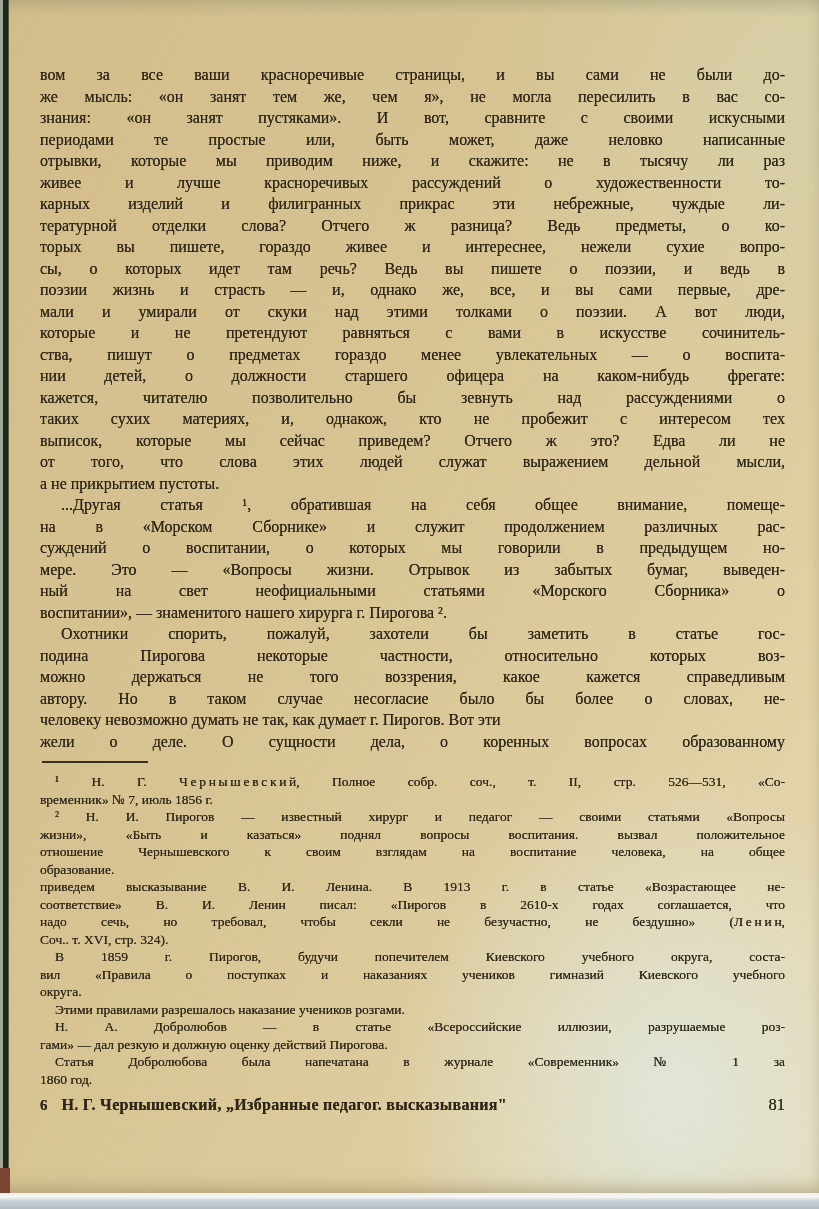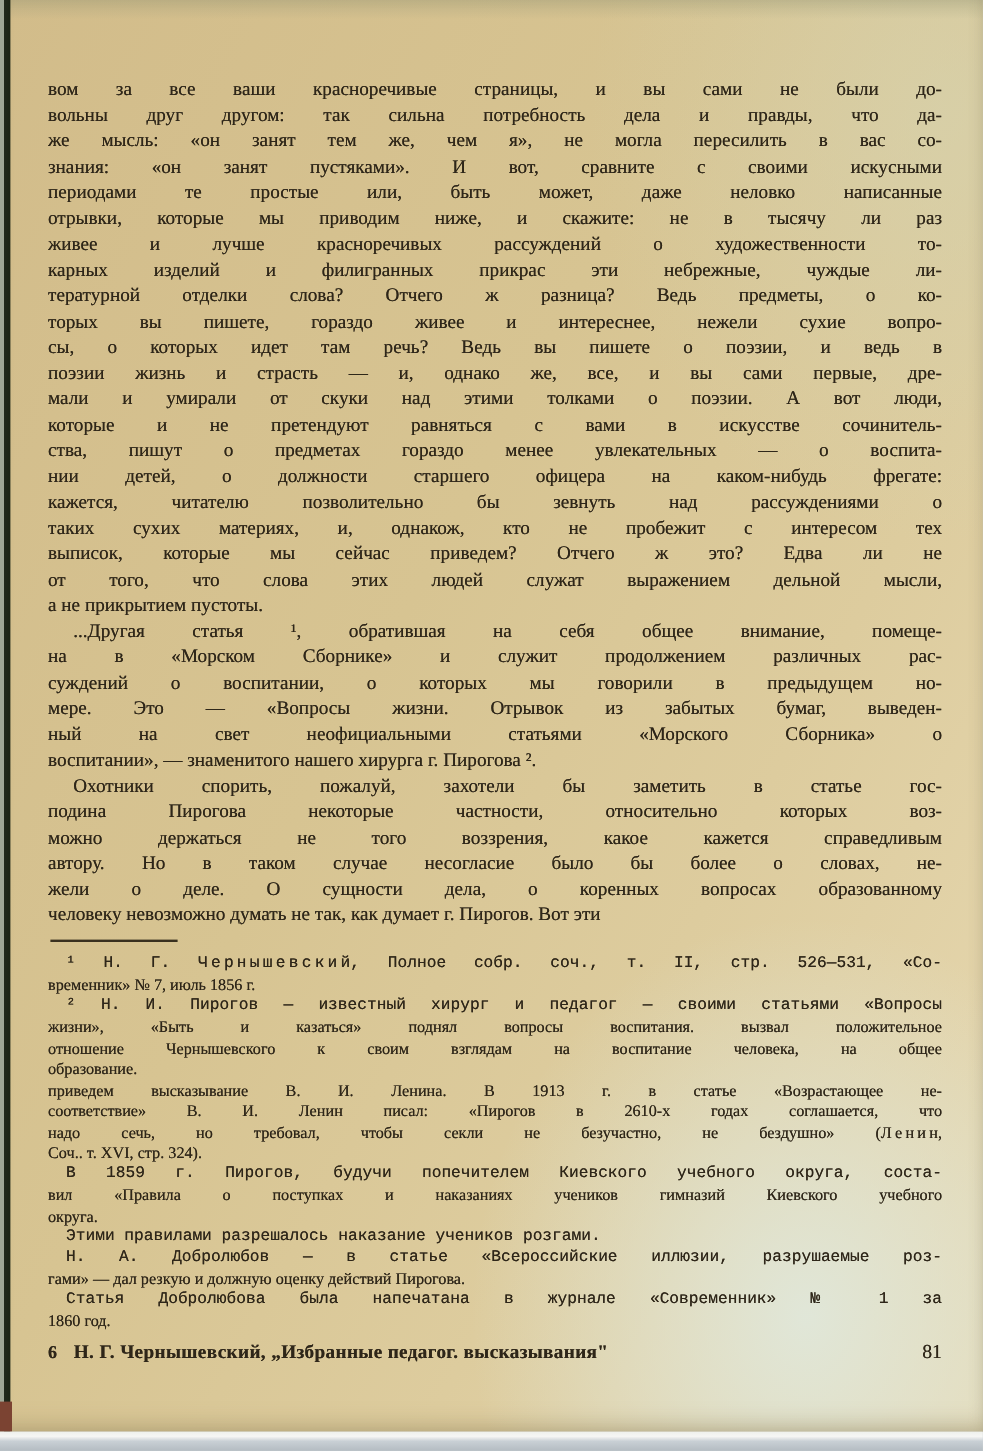--- a/index.html
+++ b/index.html
@@ -52,21 +52,21 @@
   }
   .line.last{text-align-last:left;}
   .para.indented .line.first{text-indent:21px;}
   .fn-rule{
     width:106px;height:2px;background:#39301f;
     margin:9px 0 10px 2px;border:0;
   }
   .footnotes .line{
     font-size:13.5px;line-height:17.5px;height:17.5px;
   }
-  .footnotes .para.indented .line.first{text-indent:15px;font-family:Liberation Mono, monospace;}
+  .footnotes .para.indented .line.first{text-indent:15px;}
   .footer{
     display:flex;align-items:baseline;margin-top:7px;
   }
   .sig{font-weight:bold;font-size:15px;}
   .footer-title{
     font-size:16px;font-weight:bold;margin-left:14px;letter-spacing:.3px;
   }
   .pageno{margin-left:auto;font-size:16.5px;font-family:Liberation Serif, serif;}
 </style>
 </head>
@@ -75,21 +75,20 @@
 <div class="scan">
   <div class="paper"></div>
   <div class="left-edge"></div>
   <div class="edge-blotch"></div>
   <div class="bottom-strip"></div>
 
   <div class="textblock">
     <div class="main-text">
         <div class="para">
           <div class="line first">вом за все ваши красноречивые страницы, и вы сами не были до-</div>
-          <div class="line">вольны друг другом: так сильна потребность дела и правды, что да-</div>
           <div class="line">же мысль: «он занят тем же, чем я», не могла пересилить в вас со-</div>
           <div class="line">знания: «он занят пустяками». И вот, сравните с своими искусными</div>
           <div class="line">периодами те простые или, быть может, даже неловко написанные</div>
           <div class="line">отрывки, которые мы приводим ниже, и скажите: не в тысячу ли раз</div>
           <div class="line">живее и лучше красноречивых рассуждений о художественности то-</div>
           <div class="line">карных изделий и филигранных прикрас эти небрежные, чуждые ли-</div>
           <div class="line">тературной отделки слова? Отчего ж разница? Ведь предметы, о ко-</div>
           <div class="line">торых вы пишете, гораздо живее и интереснее, нежели сухие вопро-</div>
           <div class="line">сы, о которых идет там речь? Ведь вы пишете о поэзии, и ведь в</div>
           <div class="line">поэзии жизнь и страсть — и, однако же, все, и вы сами первые, дре-</div>
@@ -109,22 +108,22 @@
           <div class="line">суждений о воспитании, о которых мы говорили в предыдущем но-</div>
           <div class="line">мере. Это — «Вопросы жизни. Отрывок из забытых бумаг, выведен-</div>
           <div class="line">ный на свет неофициальными статьями «Морского Сборника» о</div>
           <div class="line last">воспитании», — знаменитого нашего хирурга г. Пирогова ².</div>
         </div>
         <div class="para indented">
           <div class="line first">Охотники спорить, пожалуй, захотели бы заметить в статье гос-</div>
           <div class="line">подина Пирогова некоторые частности, относительно которых воз-</div>
           <div class="line">можно держаться не того воззрения, какое кажется справедливым</div>
           <div class="line">автору. Но в таком случае несогласие было бы более о словах, не-</div>
+          <div class="line last">человеку невозможно думать не так, как думает г. Пирогов. Вот эти</div>
           <div class="line">жели о деле. О сущности дела, о коренных вопросах образованному</div>
-          <div class="line last">человеку невозможно думать не так, как думает г. Пирогов. Вот эти</div>
         </div>
       </div>
 
     <div class="fn-rule"></div>
 
     <div class="footnotes">
         <div class="para indented">
           <div class="line first">¹ Н. Г. Ч е р н ы ш е в с к и й, Полное собр. соч., т. II, стр. 526—531, «Со-</div>
           <div class="line last">временник» № 7, июль 1856 г.</div>
         </div>

